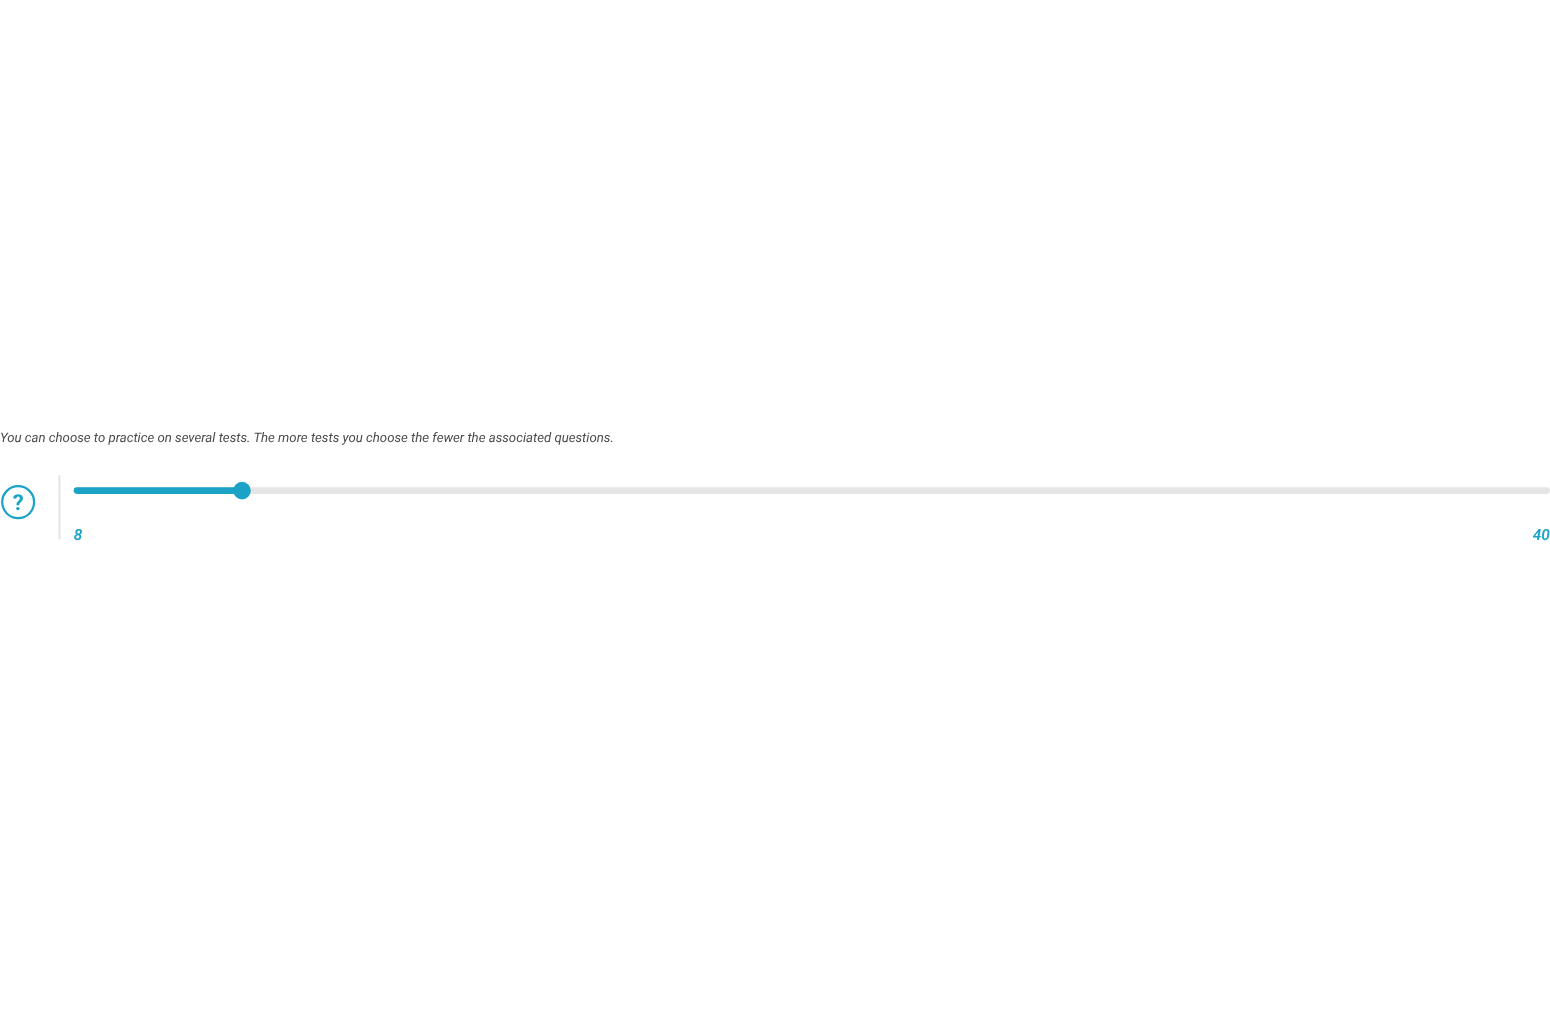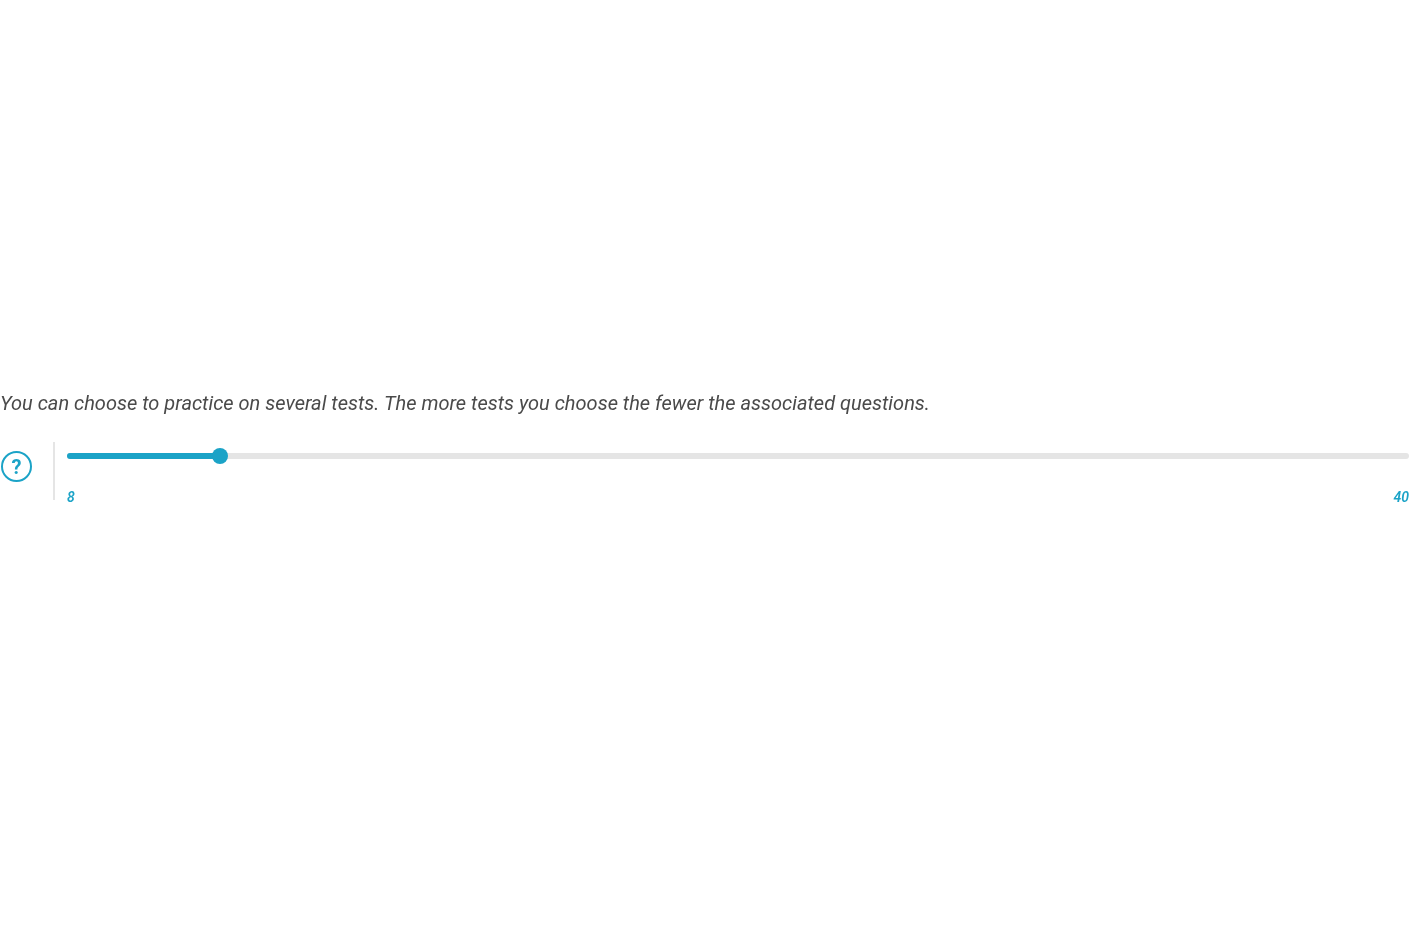--- a/index.html
+++ b/index.html
@@ -31,21 +31,21 @@
       font-weight: 700;
       color: #2a2a2a;
     }
     .title-value {
       font-size: 17px;
       font-weight: 700;
       font-style: italic;
       color: #1ba3c7;
     }
     .description {
-      font-size: 20px;
+      font-size: 12px;
       font-style: italic;
       color: #4a4a4a;
       margin-top: 3px;
     }
     .slider-row {
       display: flex;
       align-items: flex-start;
       margin-top: 38px;
       gap: 0;
     }

